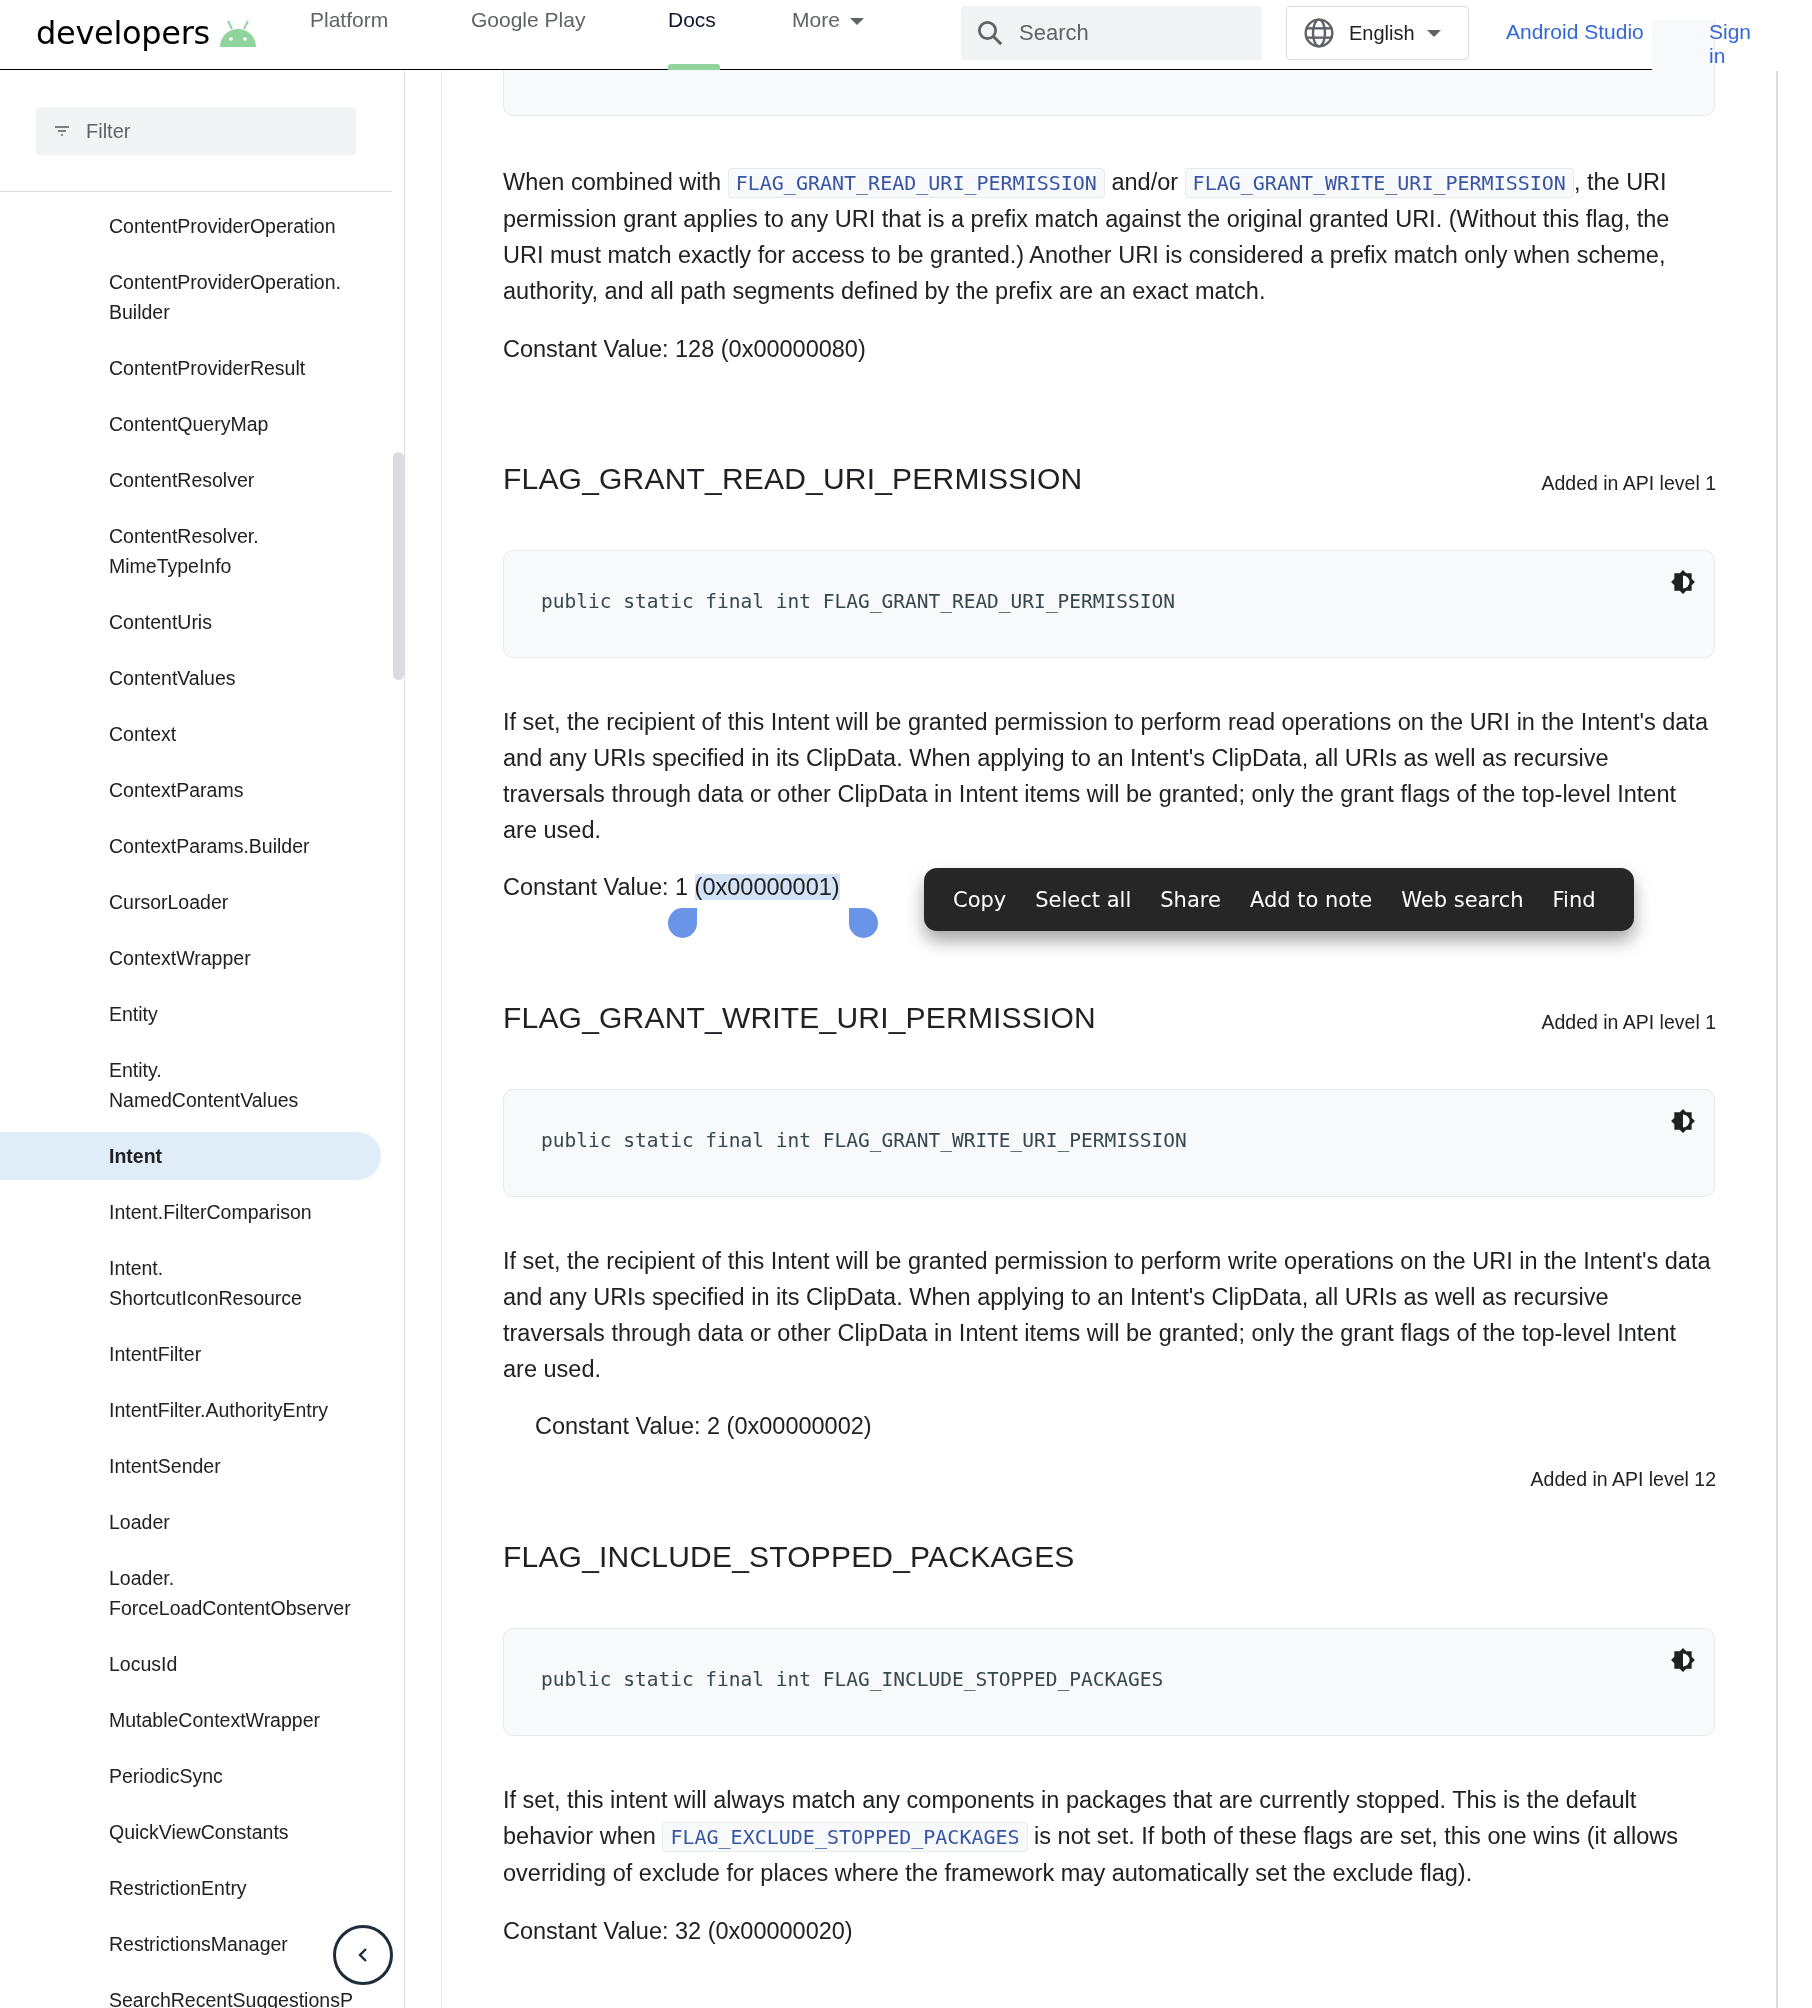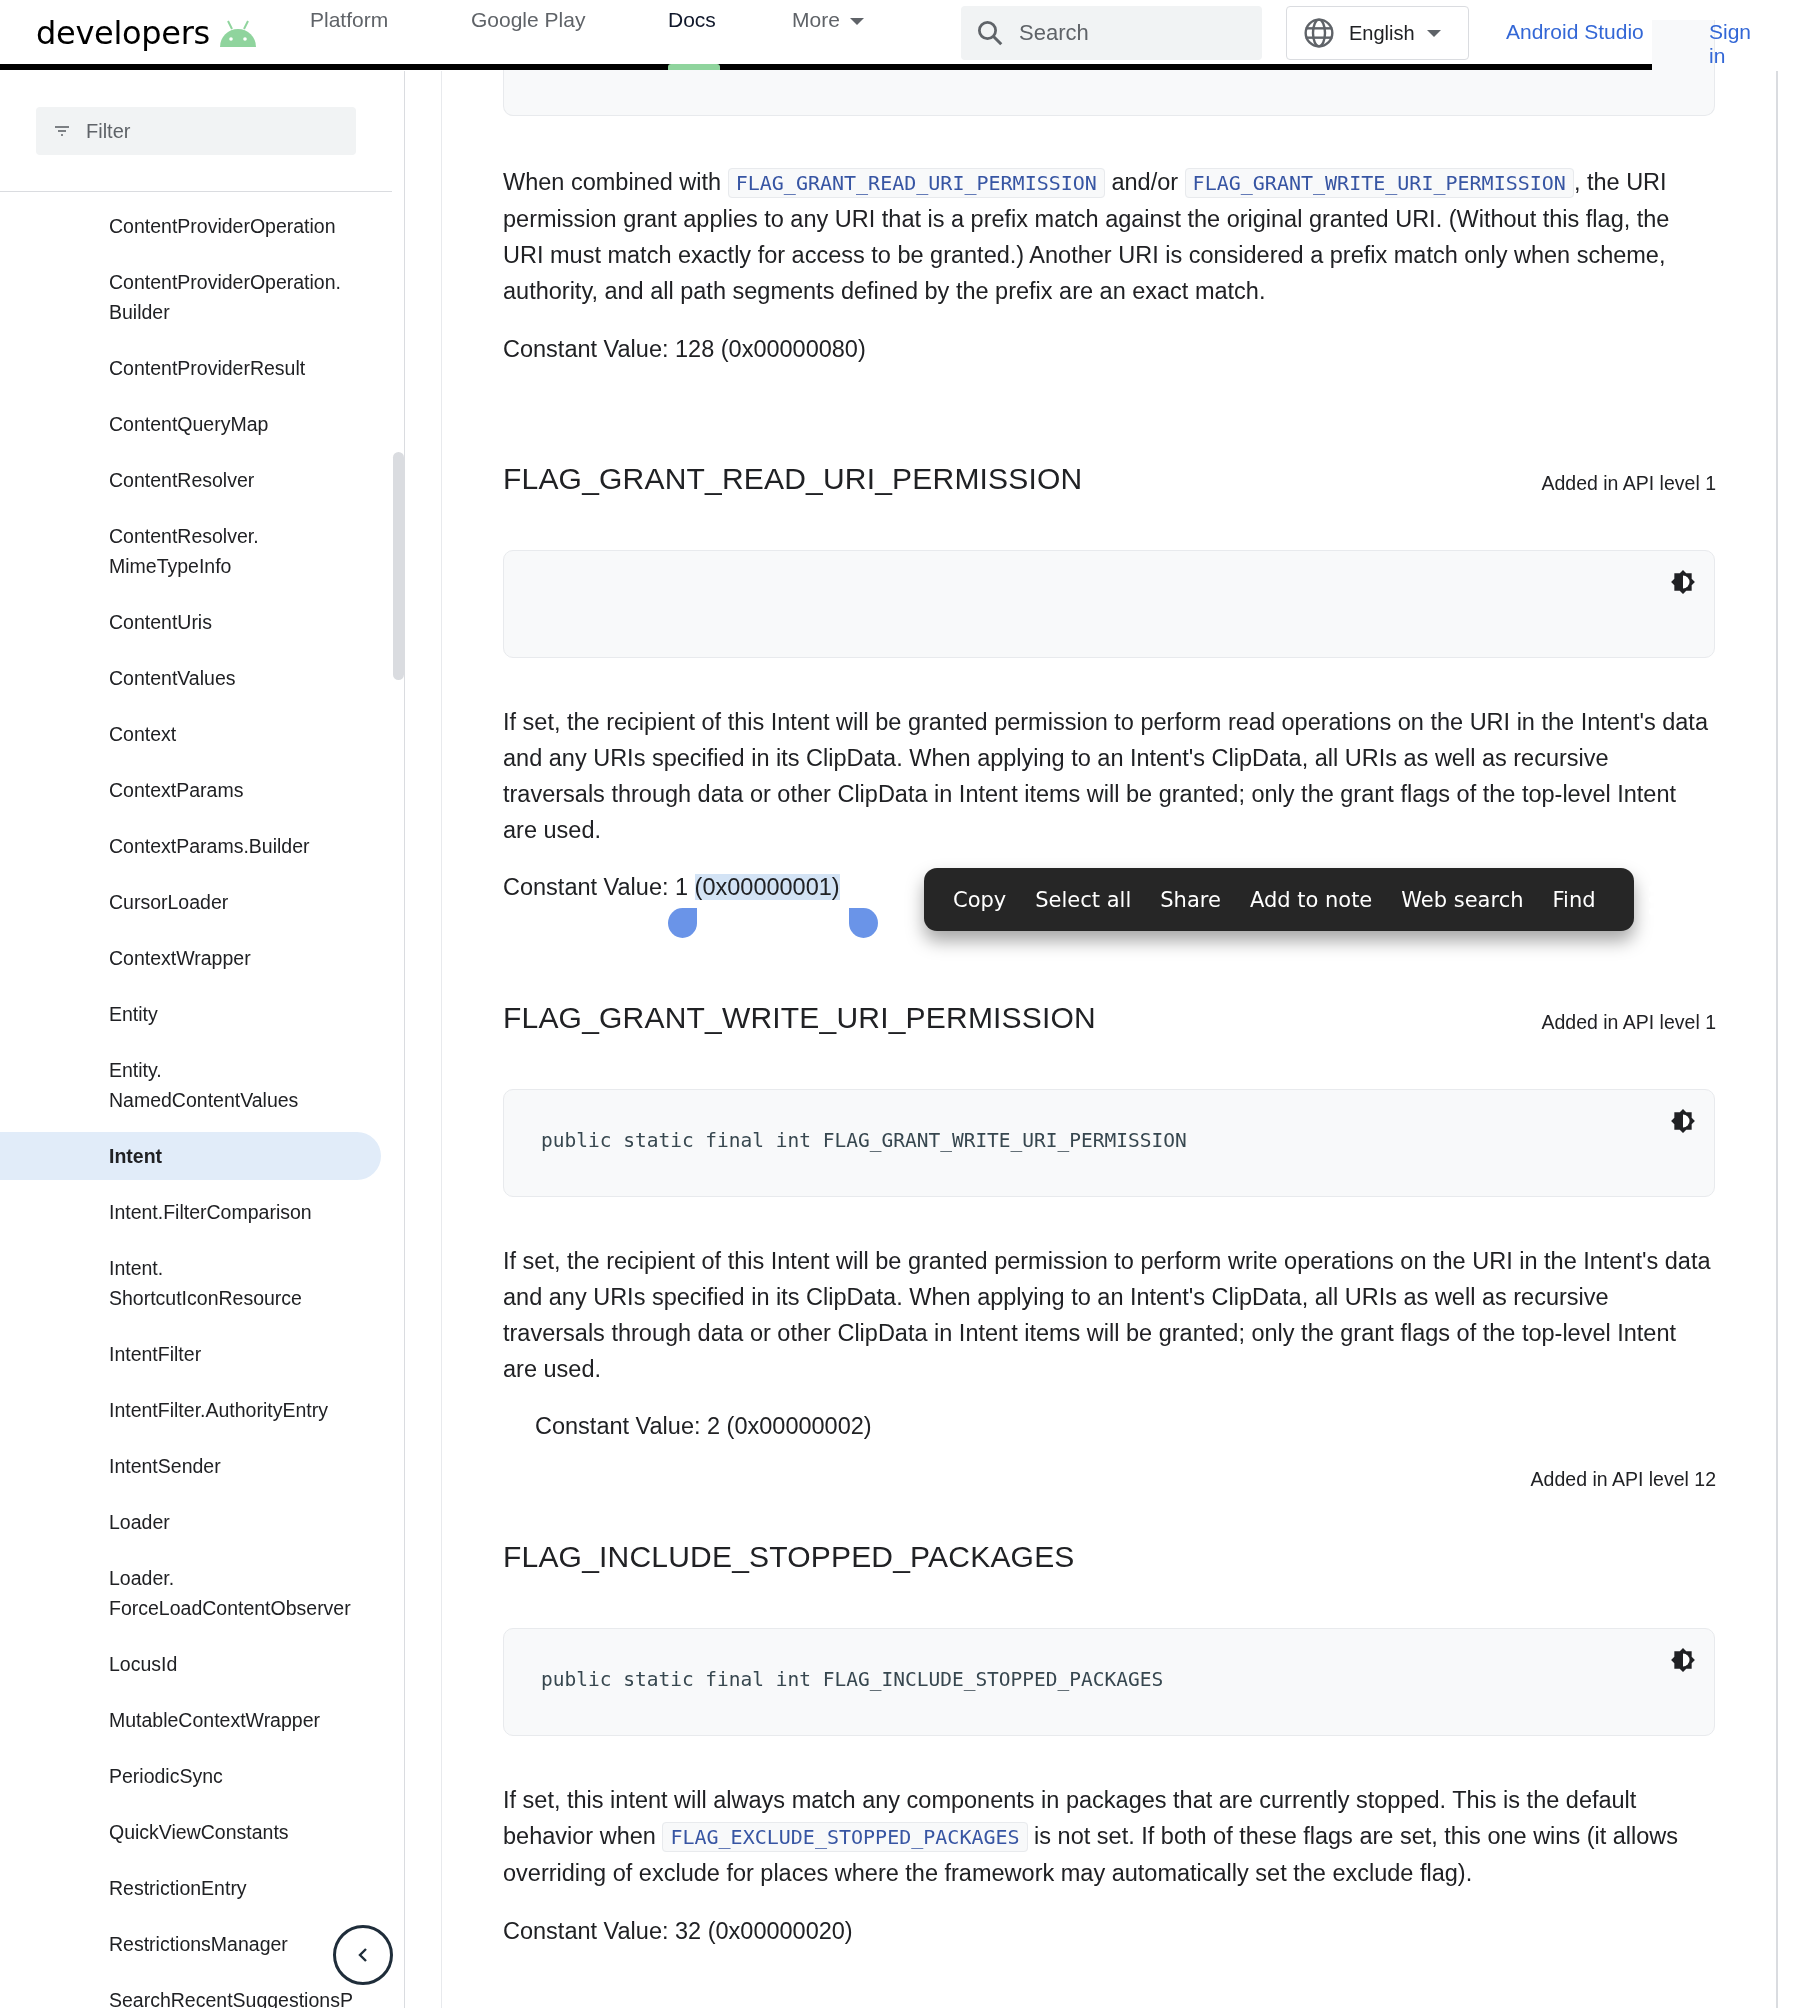--- a/index.html
+++ b/index.html
@@ -2,21 +2,21 @@
 <html><head>
 <meta charset="utf-8">
 <style>
   * { box-sizing: border-box; margin: 0; padding: 0; }
   html, body { width: 1812px; height: 2008px; overflow: hidden; background: #ffffff; }
   body { font-family: "Liberation Sans", "DejaVu Sans", sans-serif; color: #202124; position: relative; }
 
   
   .header {
     position: absolute; left: 0; top: 0; width: 1652px; height: 70px;
-    background: #fff; border-bottom: 6px solid #000000; z-index: 10;
+    background: #fff; border-bottom: 1px solid #000000; z-index: 10;
   }
   .logo { position: absolute; left: 36px; top: 14px; display: flex; align-items: center; }
   .logo-text { font-size: 32px; color: #000; letter-spacing: -0.3px; font-family: "DejaVu Sans", sans-serif; font-weight: 500; }
   .logo-bot { margin-left: 8px; width: 40px; height: 28px; }
   .nav-item { position: absolute; top: 8px; font-size: 21px; color: #5f6368; }
   .nav-item.active { color: #0f172a; }
   .nav-underline { position: absolute; left: 668px; top: 64px; width: 52px; height: 6px; background: #8fd49d; border-radius: 3px 3px 0 0; }
   .more-caret { display: inline-block; width: 0; height: 0; border-left: 7px solid transparent; border-right: 7px solid transparent; border-top: 7px solid #5f6368; margin-left: 10px; vertical-align: middle; }
   .search-box {
     position: absolute; left: 961px; top: 6px; width: 301px; height: 54px;
@@ -214,20 +214,21 @@
 </div>
 
 <div class="para" style="top:164px;">
   <span>When combined with </span><a class="inline-code">FLAG_GRANT_READ_URI_PERMISSION</a><span> and/or </span><a class="inline-code">FLAG_GRANT_WRITE_URI_PERMISSION</a><span>, the URI permission grant applies to any URI that is a prefix match against the original granted URI. (Without this flag, the URI must match exactly for access to be granted.) Another URI is considered a prefix match only when scheme, authority, and all path segments defined by the prefix are an exact match.</span>
 </div>
 <div class="const-line" style="top:336px;">Constant Value: 128 (0x00000080)</div>
 
 <div class="section-title" style="top:462px;">FLAG_GRANT_READ_URI_PERMISSION</div>
 <div class="api-level" style="top:472px;">Added in API level 1</div>
 <div class="code-box" style="top:550px;">
+  <div class="code">public static final int FLAG_GRANT_READ_URI_PERMISSION</div>
   <svg class="theme-icon" viewBox="0 0 24 24">
     <polygon points="12,1 15,4 20,4 20,9 23,12 20,15 20,20 15,20 12,23 9,20 4,20 4,15 1,12 4,9 4,4 9,4" fill="#202124"></polygon>
     <path d="M12 6 A6 6 0 0 1 12 18 Z" fill="#fff"></path>
   </svg>
 </div>
 <div class="para" style="top:704px;">If set, the recipient of this Intent will be granted permission to perform read operations on the URI in the Intent's data and any URIs specified in its ClipData. When applying to an Intent's ClipData, all URIs as well as recursive traversals through data or other ClipData in Intent items will be granted; only the grant flags of the top-level Intent are used.</div>
 <div class="const-line" style="top:874px;">
   <span>Constant Value: 1 </span><span class="selected">(0x00000001)</span>
 </div>
 <div class="handle left" style="left:668px; top:908px;"></div>

